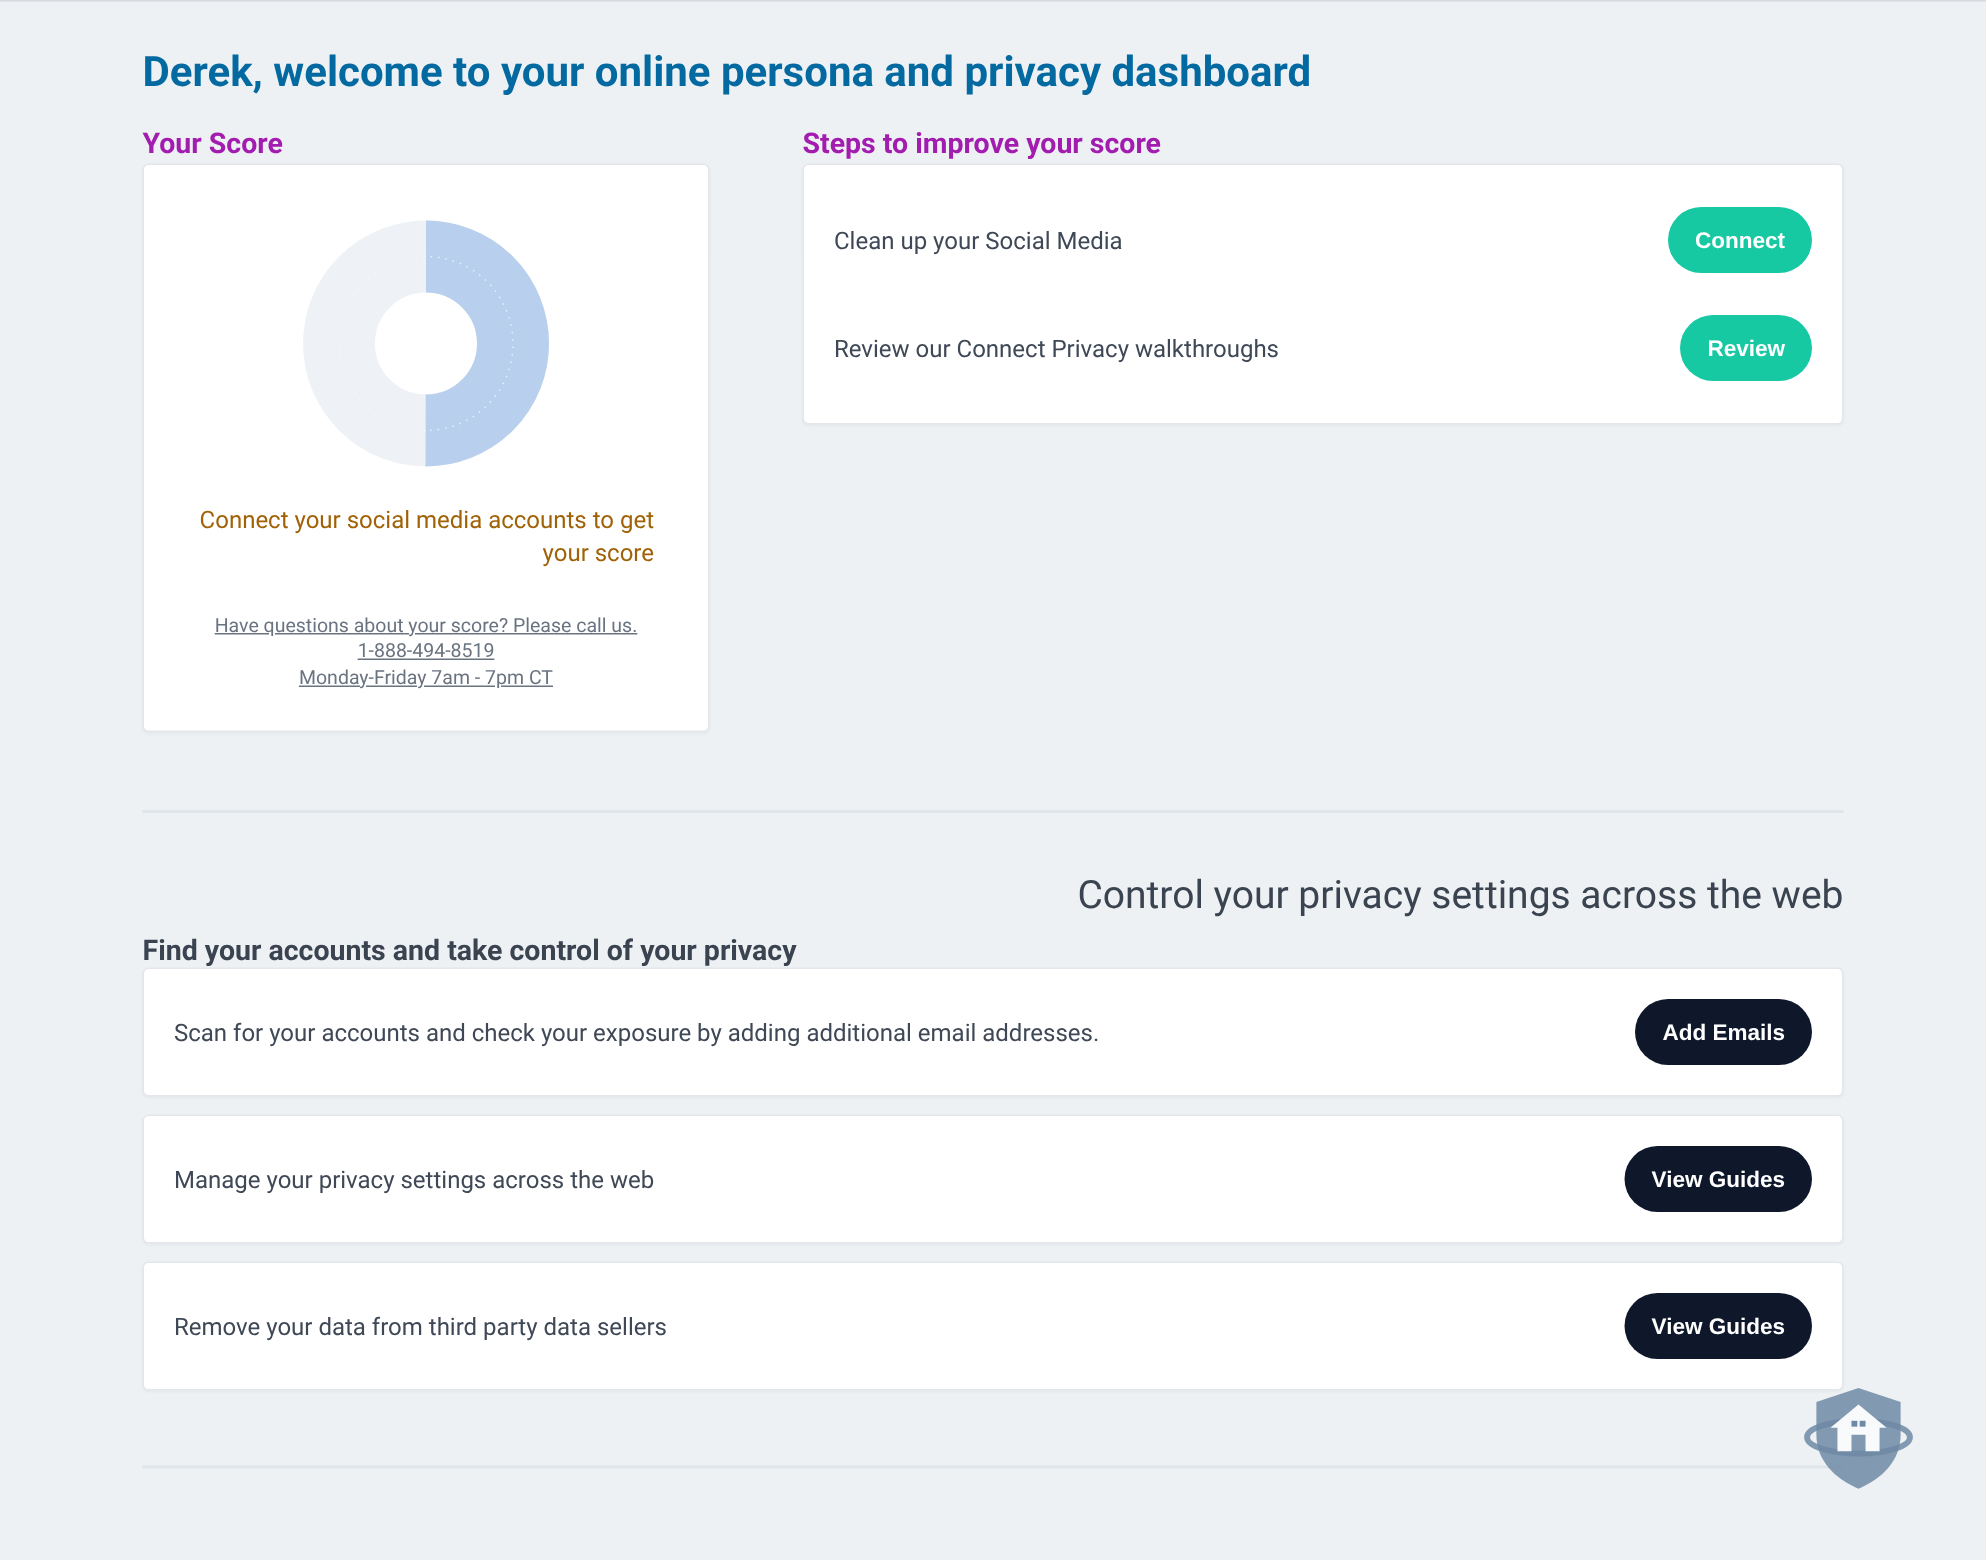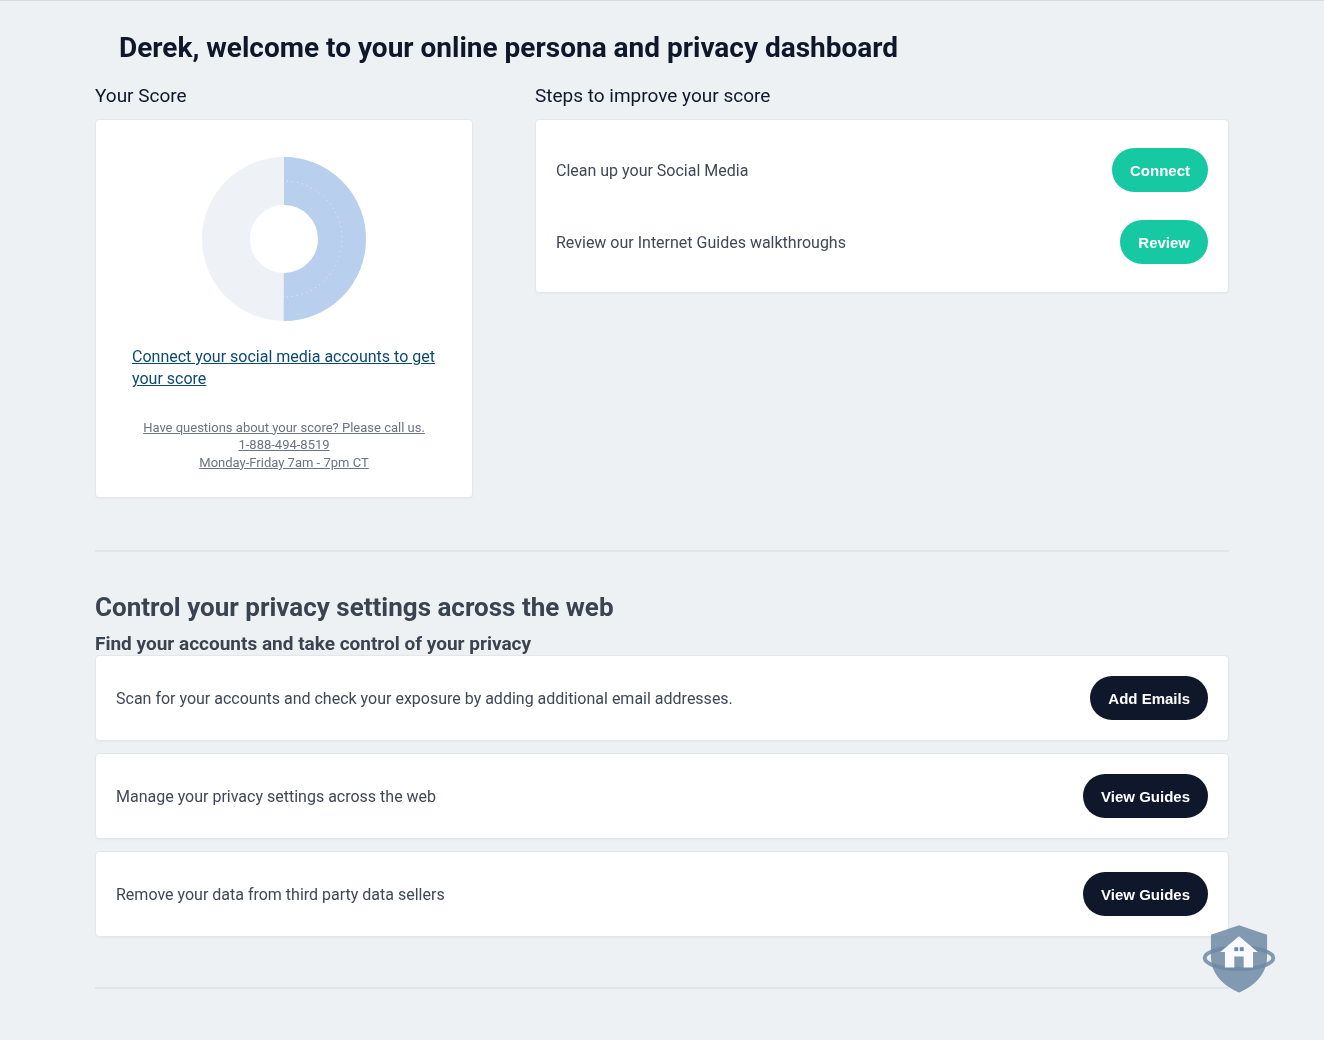--- a/index.html
+++ b/index.html
@@ -12,60 +12,58 @@
     border-top: 1px solid #d6dbe0;
   }
   .container {
     max-width: 1134px;
     margin: 0 auto;
     padding: 0 0 40px 0;
   }
   h1.page-title {
     font-size: 28px;
     font-weight: 700;
-    color: #0f172a;
+    color: #0369a1;
     padding-top: 30px;
     padding-bottom: 8px;
-    margin-left: 24px;
   }
   .top-row {
     display: flex;
     gap: 62px;
     align-items: flex-start;
     margin-top: 12px;
   }
   .score-col { width: 378px; flex: 0 0 auto; }
   .steps-col { flex: 1; }
   .section-label {
     font-size: 19px;
-    font-weight: 400;
-    color: #0f172a;
-    margin-bottom: 12px;
+    font-weight: 700;
+    color: #a21caf;
+    margin-bottom: 2px;
   }
   .card {
     background: #fff;
     border: 1px solid #e3e7eb;
     border-radius: 4px;
     box-shadow: 0 1px 2px rgba(0,0,0,0.04);
   }
   .score-card {
     padding: 28px 18px 26px 18px;
   }
   .donut-wrap {
     display: flex;
     justify-content: center;
     padding: 8px 0 24px 0;
   }
   .score-msg {
-    text-align: left;
+    text-align: right;
     font-size: 16px;
-    color: #0c4a6e;
+    color: #a16207;
     padding: 0 18px 28px 18px;
     line-height: 1.4;
-    text-decoration: underline;
   }
   .score-contact {
     text-align: center;
     font-size: 13px;
     color: #6a7380;
     line-height: 1.35;
     text-decoration: underline;
   }
   .steps-card {
     padding: 14px 20px;
@@ -98,23 +96,24 @@
   .btn-teal { background: #17c9a3; }
   .btn-blue { background: #0f172a; }
   hr.divider {
     border: none;
     border-top: 2px solid #e0e5ea;
     margin: 52px 0 40px 0;
   }
   hr.divider.lower { margin: 50px 0 0 0; }
   h2.section-title {
     font-size: 26px;
-    font-weight: 700;
+    font-weight: 400;
     color: #3a4350;
     margin-bottom: 10px;
+    text-align: right;
   }
   h3.section-sub {
     font-size: 19px;
     font-weight: 700;
     color: #3a4350;
   }
   .action-card {
     display: flex;
     align-items: center;
     justify-content: space-between;
@@ -167,21 +166,21 @@
     </div>
 
     <div class="steps-col">
       <div class="section-label">Steps to improve your score</div>
       <div class="card steps-card">
         <div class="step-row">
           <span class="step-text">Clean up your Social Media</span>
           <button class="btn btn-teal">Connect</button>
         </div>
         <div class="step-row">
-          <span class="step-text">Review our Internet Guides walkthroughs</span>
+          <span class="step-text">Review our Connect Privacy walkthroughs</span>
           <button class="btn btn-teal">Review</button>
         </div>
       </div>
     </div>
 
   </div>
 
   <hr class="divider">
 
   <h2 class="section-title">Control your privacy settings across the web</h2>

